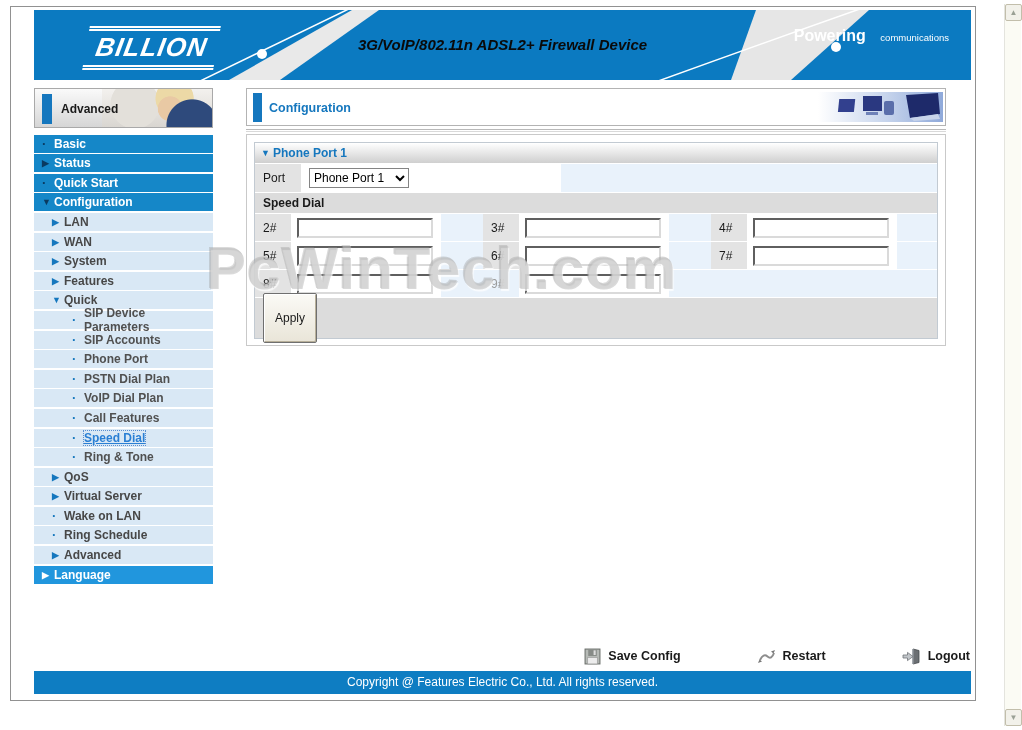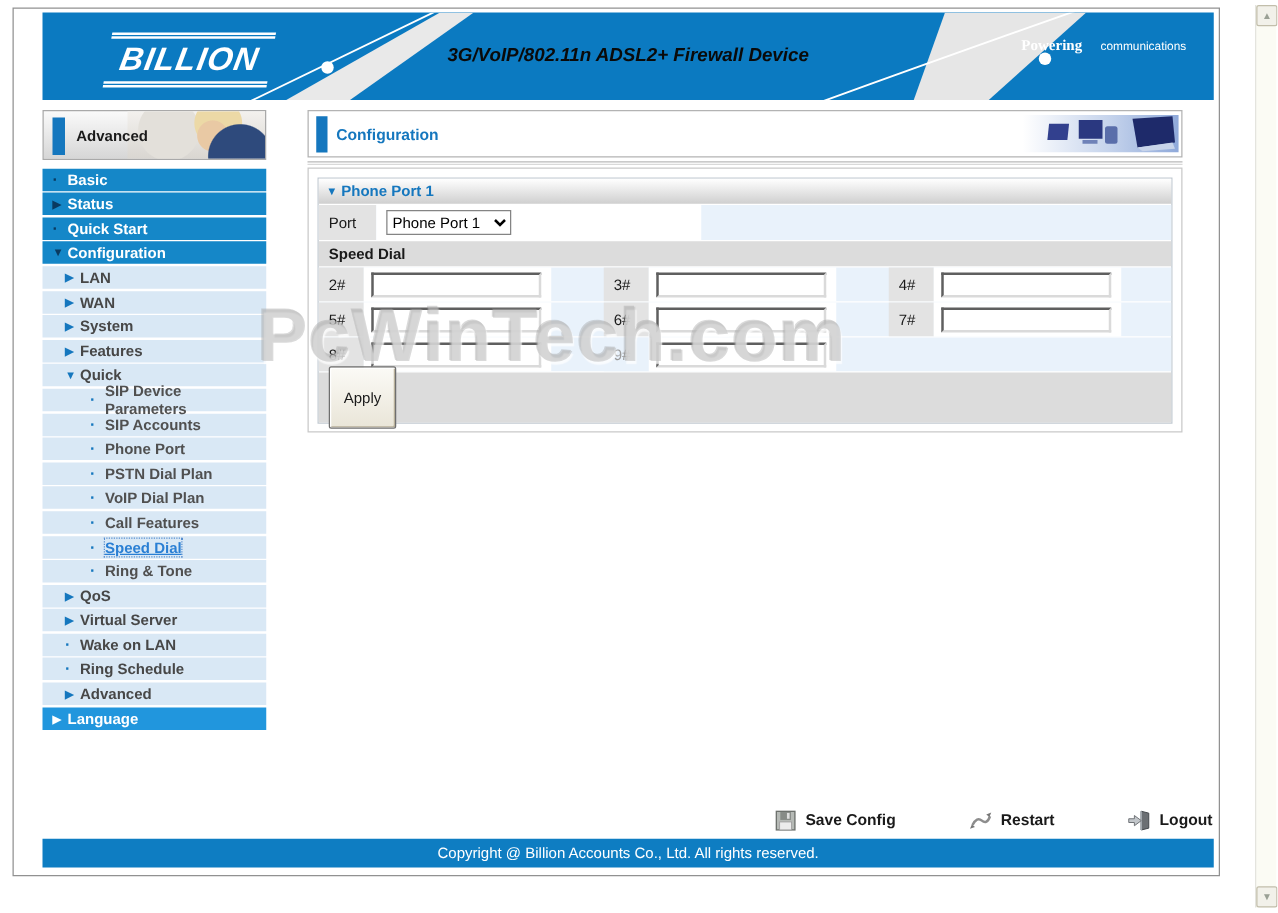--- a/index.html
+++ b/index.html
@@ -11,21 +11,21 @@
   .vbtn { position:absolute; left:0; width:17px; height:17px; background:#f2f1ea; border:1px solid #c2beab; border-radius:2px; color:#9aa095; font-size:8px; text-align:center; line-height:15px; }
   .vbtn.up { top:0; } .vbtn.down { bottom:0; }
 
   
   .hdr { position:absolute; left:34px; top:10px; width:937px; height:70px; background:#0b7ac1; overflow:hidden; }
   .hdr svg.decor { position:absolute; left:0; top:0; }
   .logo { position:absolute; left:52px; top:16px; transform:skewX(-10deg); border-top:5px double #fff; border-bottom:5px double #fff; padding:1px 10px 2px 10px; }
   .logo-text { font-size:26px; font-weight:bold; font-style:italic; color:#fff; letter-spacing:1px; }
   .hdr-title { position:absolute; left:50%; top:26px; transform:translateX(-50%); font-size:15px; font-weight:bold; font-style:italic; color:#0a0a0a; white-space:nowrap; }
   .tagline { position:absolute; right:22px; top:16px; text-align:right; color:#fff; line-height:1.25; }
-  .tg-b { font-size:12px; font-weight:bold;font-family:Liberation Serif, serif; }
+  .tg-b { font-size:16px; font-weight:bold; }
   .tg-s { font-size:9.5px;padding-left:12px; }
   .tg-sec { font-size:21px; font-weight:normal; letter-spacing:0.5px; }
 
   
   .sidebar { position:absolute; left:34px; top:88px; width:179px; }
   .banner { position:relative; width:179px; height:40px; border:1px solid #a9a9a9; background:linear-gradient(180deg,#fafafa,#d6d6d6); overflow:hidden; }
   .banner-photo { position:absolute; right:0; top:0; width:110px; height:38px;
       background:
         radial-gradient(circle at 82% 95%, #2e4a7c 0 26%, rgba(46,74,124,0) 27%),
         radial-gradient(circle at 62% 52%, #e9c9a4 0 17%, rgba(233,201,164,0) 18%),
@@ -70,21 +70,21 @@
   .sd-spacer { width:42px; }
   .sd-fill { flex:1; }
   .sd-input { width:136px; height:20px; background:#fff; border-style:solid; border-width:2px; border-color:#5f5f5f #dadada #dadada #5f5f5f; }
   .apply-row { height:40px; margin-top:1px; background:#dcdcdc; display:flex; align-items:center; padding-left:8px; }
   .apply-btn { font-family:"Liberation Sans",sans-serif; font-size:12px; color:#1a1a1a; padding:17px 11px; background:linear-gradient(180deg,#fbfaf6,#e9e5d8); border:1px solid #6f6f6f; border-radius:2px; box-shadow:inset 1px 1px 0 #ffffff, inset -1px -1px 0 #b8b09a; cursor:pointer; }
 
   
   .watermark { position:absolute; left:206px; top:234px; z-index:60; font-size:60px; font-weight:bold; letter-spacing:1px; color:rgba(188,188,188,0.55); text-shadow:1px 2px 1px rgba(255,255,255,0.75), -1px -1px 0 rgba(150,150,150,0.35); pointer-events:none; white-space:nowrap; }
 
   
-  .actions { position:absolute; left:246px; top:645px; width:724px; height:22px; display:flex; justify-content:flex-end; align-items:center; }
+  .actions { position:absolute; left:246px; top:645px; width:724px; height:22px; display:flex; justify-content:flex-end; align-items:center;gap:18px; }
   .action { display:flex; align-items:center; gap:7px; margin-left:58px; cursor:pointer; }
   .action-label { font-size:12.5px; font-weight:bold; color:#1a1a1a; }
   .footer { position:absolute; left:34px; top:671px; width:937px; height:23px; background:#0e7dc2; color:#fff; font-size:12px; text-align:center; line-height:23px; }
 </style>
 </head>
 <body>
 
 <div class="page-frame"></div>
 
 <div class="hdr">
@@ -323,18 +323,18 @@
   <div class="action">
     <svg width="19" height="17" viewBox="0 0 19 17">
       <path d="M11 1 L17 2.5 V14.5 L11 16 Z" fill="#6b6f73" stroke="#45494d" stroke-width="0.8"></path>
       <rect x="10.2" y="1" width="1.4" height="15" fill="#a0a6ac"></rect>
       <path d="M1 7 h4.5 V4.4 L11 8.5 L5.5 12.6 V10 H1 Z" fill="#c2c6ca" stroke="#707478" stroke-width="0.8"></path>
     </svg>
     <span class="action-label">Logout</span>
   </div>
 </div>
 
-<div class="footer">Copyright @ Billion Accounts Co., Ltd. All rights reserved.</div>
+<div class="footer">Copyright @ Features Electric Co., Ltd. All rights reserved.</div>
 
 <div class="vscroll">
   <div class="vbtn up">▲</div>
   <div class="vbtn down">▼</div>
 </div>
 
 </body></html>

